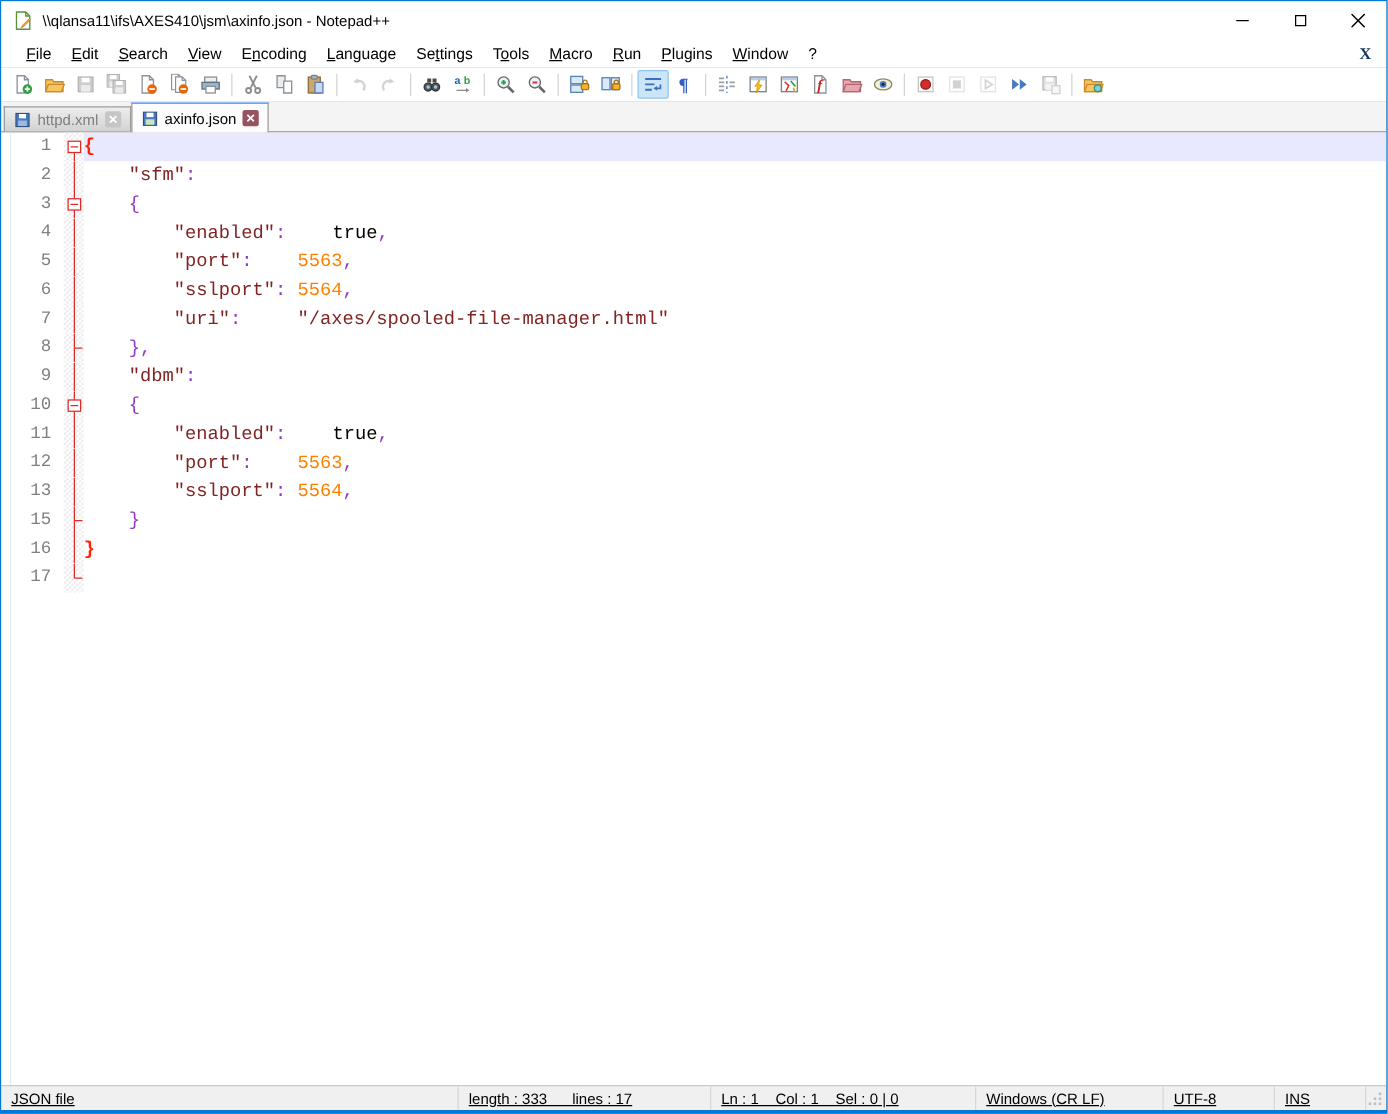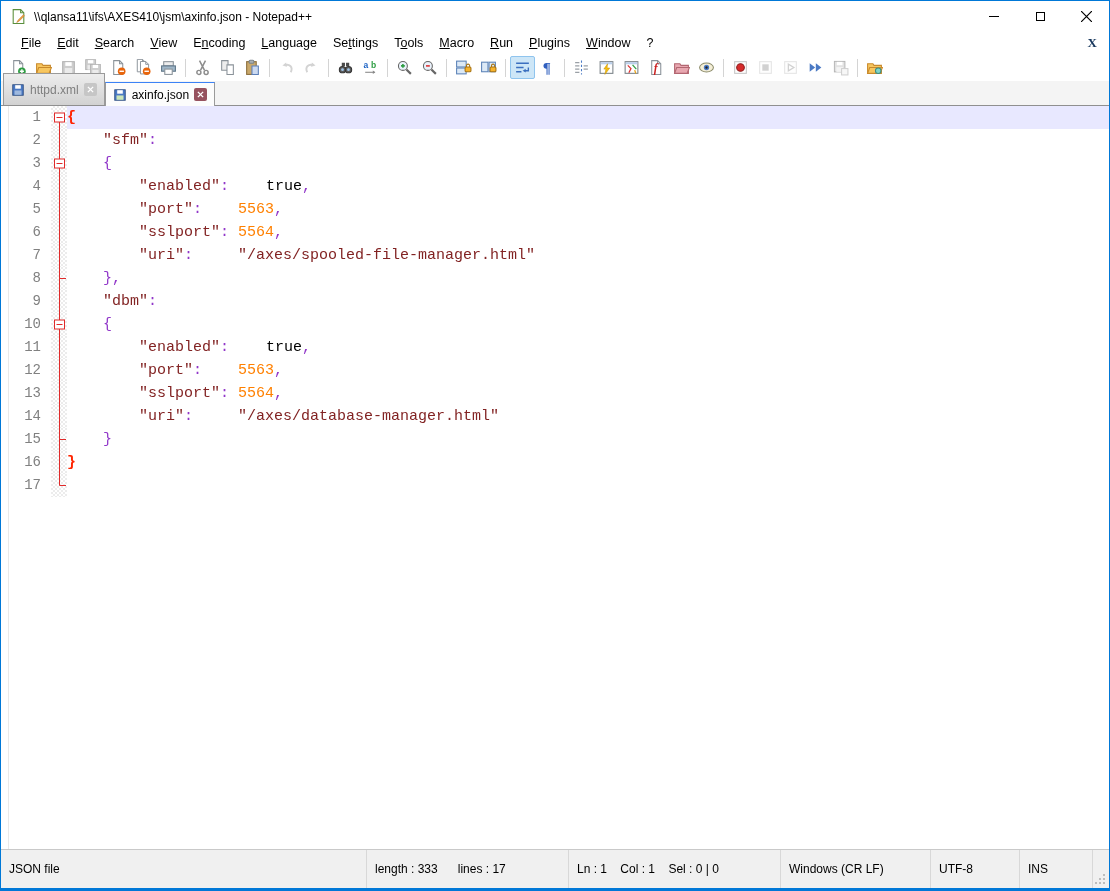--- a/index.html
+++ b/index.html
@@ -29,21 +29,21 @@
              padding-left:5px; }
   .tb-btn { width:25px; height:23px; flex:none; display:flex; align-items:center;
             justify-content:center; border:1px solid transparent; border-radius:2px; }
   .tb-btn.active { background:#CDE6F7; border-color:#8FC4EE; }
   .tb-btn.disabled svg { opacity:.45; filter:grayscale(1); }
   .tb-sep { width:1px; height:18px; background:#D4D4D4; margin:0 4px; flex:none; }
 
   
   .tabbar { height:25px; flex:none; background:#F4F4F4; border-bottom:1px solid #8F8F8F;
             display:flex; align-items:flex-end; padding-left:2px; }
-  .tab { height:32px; display:flex; align-items:center; gap:5px; padding:0 7px;
+  .tab { height:20px; display:flex; align-items:center; gap:5px; padding:0 7px;
          background:linear-gradient(#EDEDED,#D2D2D2); border:1px solid #9A9A9A;
          border-bottom:none; font-size:12px; color:#7E7E7E; position:relative; }
   .tab.active { height:24px; background:#FCFCFC; color:#000; border-top:1px solid #3b82f6;
                 transform:translateY(1px); z-index:2; }
   .tab-close { width:13px; height:13px; border-radius:2px; display:flex; align-items:center;
                justify-content:center; background:#C6C6C6; }
   .tab.active .tab-close { background:#96525F; }
 
   
   .editor { flex:1; background:#fff; overflow:hidden; position:relative;
@@ -61,22 +61,22 @@
           background-size:4px 4px; background-position:0 0,2px 2px; }
   .code { flex:1; white-space:pre; line-height:23px; color:#000; }
   .line.current .code { background:#E8E8FF; }
   .c-str { color:#822323; }
   .c-op  { color:#9137C9; }
   .c-num { color:#FF8000; }
   .c-kw  { color:#000;margin-left:28px; }
   .c-match { color:#FF2400; font-weight:bold; }
 
   
-  .statusbar { height:39px; flex:none; background:#F0F0F0; border-top:1px solid #C9C9C9;
-               display:flex; align-items:stretch; font-size:12px; color:#000; }
+  .statusbar { height:20px; flex:none; background:#F0F0F0; border-top:1px solid #C9C9C9;
+               display:flex; align-items:stretch; font-size:12px; color:#000;text-decoration:underline; }
   .sb-sec { display:flex; align-items:center; padding-left:8px; border-right:1px solid #D8D8D8;
             white-space:pre; overflow:hidden; }
   .sb-doc { width:366px; } .sb-len { width:202px; } .sb-pos { width:212px; }
   .sb-eol { width:150px; } .sb-enc { width:89px; }  .sb-ins { width:73px; }
   .sb-grip { flex:1; display:flex; align-items:flex-end; justify-content:flex-end;
              border-right:none; padding:0 2px 2px 0; }
 </style>
 </head>
 <body>
 
@@ -499,27 +499,20 @@
         <span class="code"><span>        </span><span class="c-str">"port"</span><span class="c-op">:</span><span>    </span><span class="c-num">5563</span><span class="c-op">,</span></span>
       </div>
       <div class="line">
         <span class="ln">13</span>
         <span class="fold"><svg width="16" height="23" viewBox="0 0 16 23">
             <path d="M8.5 0v23" stroke="#E02A2A"></path>
           </svg></span>
         <span class="code"><span>        </span><span class="c-str">"sslport"</span><span class="c-op">:</span><span> </span><span class="c-num">5564</span><span class="c-op">,</span></span>
       </div>
       <div class="line">
-        <span class="ln">14</span>
-        <span class="fold"><svg width="16" height="23" viewBox="0 0 16 23">
-            <path d="M8.5 0v23" stroke="#E02A2A"></path>
-          </svg></span>
-        <span class="code"><span>        </span><span class="c-str">"uri"</span><span class="c-op">:</span><span>     </span><span class="c-str">"/axes/database-manager.html"</span></span>
-      </div>
-      <div class="line">
         <span class="ln">15</span>
         <span class="fold"><svg width="16" height="23" viewBox="0 0 16 23">
             <path d="M8.5 0v23" stroke="#E02A2A"></path>
             <path d="M8.5 11.5H15" stroke="#E02A2A"></path>
           </svg></span>
         <span class="code"><span>    </span><span class="c-op">}</span></span>
       </div>
       <div class="line">
         <span class="ln">16</span>
         <span class="fold"><svg width="16" height="23" viewBox="0 0 16 23">

